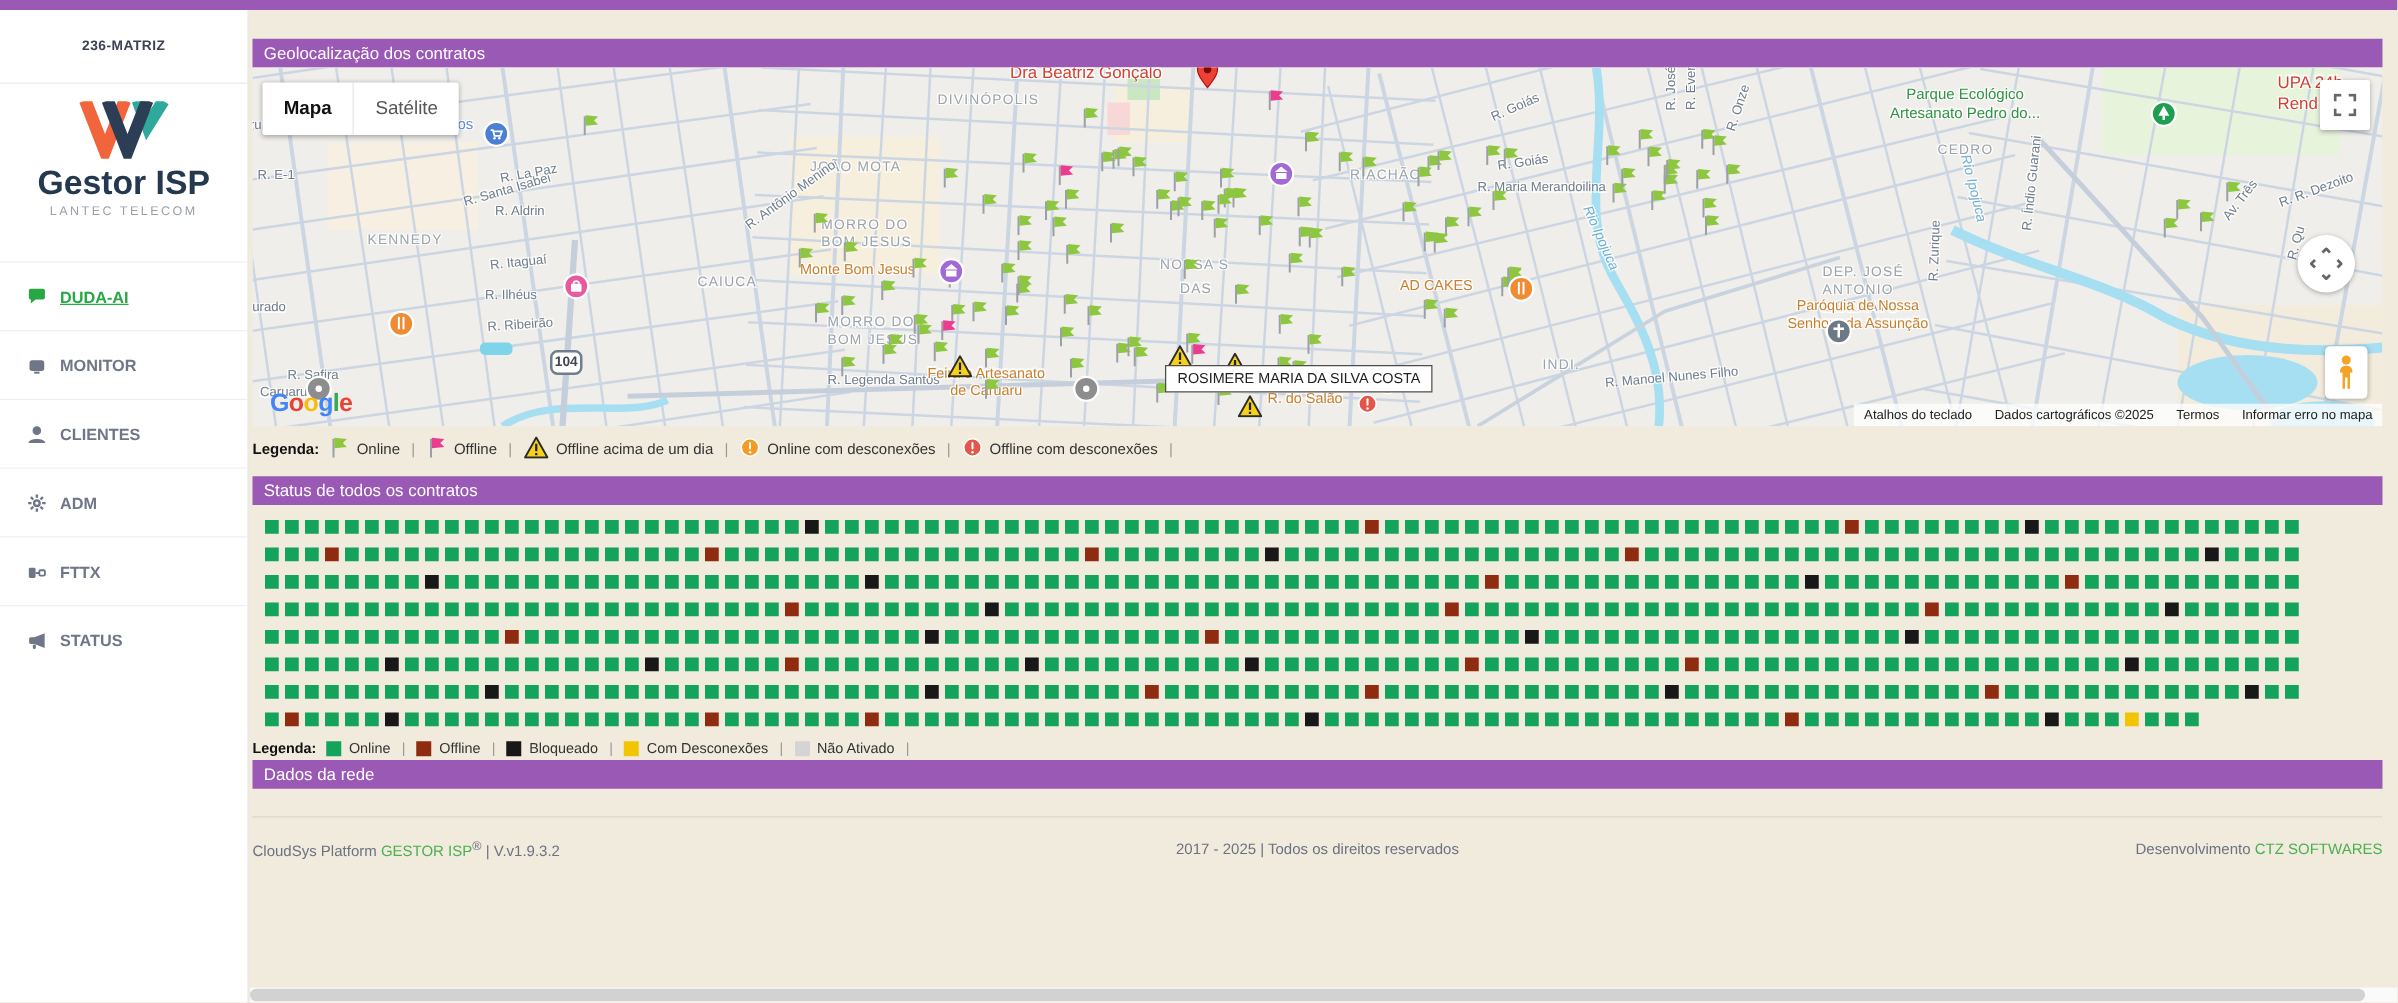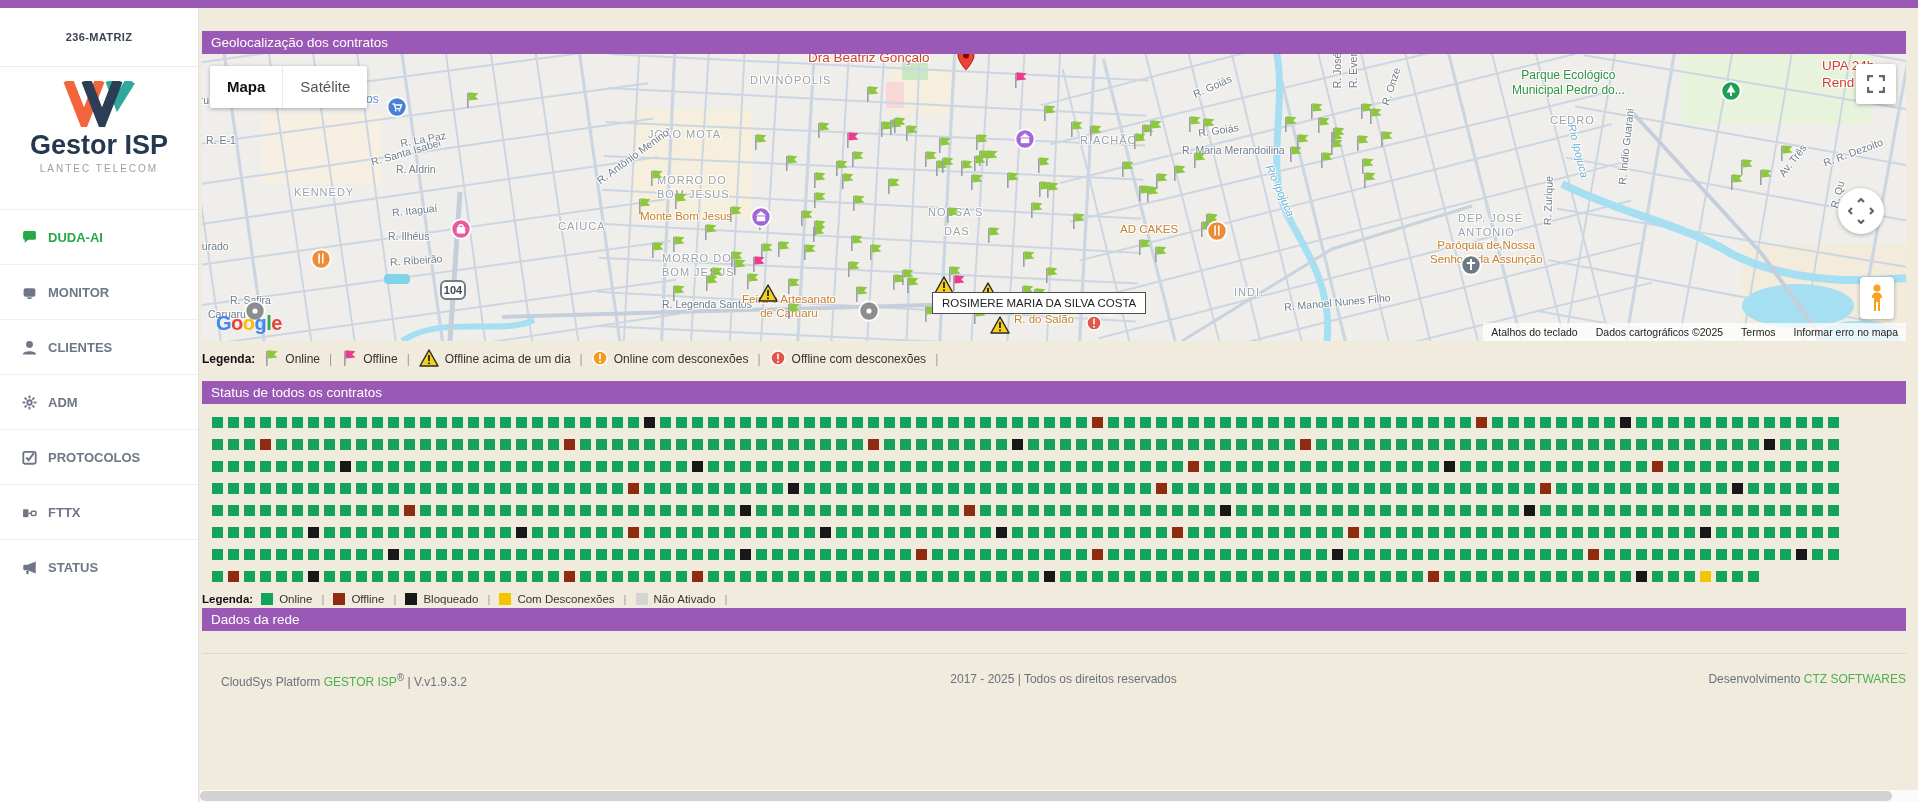--- a/index.html
+++ b/index.html
@@ -11,21 +11,21 @@
   
   .sidebar { position:absolute; left:0; top:8px; width:199px; height:794px; background:#fff; border-right:1px solid #e3e3e3; z-index:40; }
   .side-header { height:59px; display:flex; align-items:center; justify-content:center; border-bottom:1px solid #ececec; }
   .side-header span { font-size:11px; font-weight:bold; color:#3c4356; letter-spacing:.4px; }
   .logo-block { height:142px; text-align:center; padding-top:14px; }
   .logo-title { font-size:27px; font-weight:bold; color:#24394f; line-height:1.05; }
   .logo-sub { font-size:10px; color:#9aa0a6; letter-spacing:2px; margin-top:4px; }
   .nav { }
   .nav-item { height:55px; display:flex; align-items:center; gap:11px; padding-left:22px; border-top:1px solid #efefef; color:#6e7687; font-size:13px; font-weight:bold; cursor:pointer; }
   .nav-item svg { width:15px; height:15px; fill:#6e7687; flex:0 0 auto; }
-  .nav-item.active { color:#28a745; }
+  .nav-item.active { color:#28a745;text-decoration:underline; }
   .nav-item.active svg { fill:#28a745; }
 
   
   .main { position:absolute; left:200px; top:8px; width:1718px; height:794px; }
   .topbar { height:59px; background:#fff; display:flex; align-items:stretch; border-bottom:1px solid #e6e2d6; box-shadow:0 1px 2px rgba(0,0,0,.04); }
   .hamburger { width:69px; display:flex; align-items:center; justify-content:center; border-right:1px solid #f0f0f0; cursor:pointer; }
   .searchbox { flex:1; display:flex; align-items:center; }
   .searchbox input { border:none; outline:none; background:transparent; font-size:15px; padding-left:18px; width:420px; color:#333; font-family:"Liberation Sans",sans-serif; }
   .searchbox input::placeholder { color:#9aa0a6; }
 
@@ -70,21 +70,21 @@
 
   
   .status-grid { padding:10px 0 0 10px; }
   .grid-row { height:11px; margin-bottom:11px; white-space:nowrap; }
   .sq { width:11px; height:11px; display:inline-block; margin-right:5px; }
 
   
   .badges { margin-top:9px; display:flex; gap:7px; }
   .badge { color:#fff; font-size:12.5px; padding:4px 9px; border-radius:4px; cursor:pointer; white-space:nowrap; }
   .footer { margin-top:22px; border-top:1px solid #ddd8ca; padding-top:18px; display:flex; font-size:12px; color:#6b7280; }
-  .footer .fleft { width:33%;margin-left:19px; }
+  .footer .fleft { width:33%; }
   .footer .fcenter { width:34%; text-align:center; }
   .footer .fright { width:33%; text-align:right; }
   .green-brand { color:#4caf50; }
   .bottom-strip { position:absolute; left:0; right:0; bottom:0; height:12px; background:#fafafa; }
   .bottom-thumb { position:absolute; left:0; bottom:1px; height:10px; width:1692px; background:#d2d2d2; border-radius:6px; }
 </style>
 </head>
 <body>
 
 <div class="topstrip"></div>
@@ -139,29 +139,20 @@
               <line x1="0.5" y1="7" x2="3" y2="7"></line>
               <line x1="11" y1="7" x2="13.5" y2="7"></line>
               <line x1="2.5" y1="2.5" x2="4.3" y2="4.3"></line>
               <line x1="9.7" y1="9.7" x2="11.5" y2="11.5"></line>
               <line x1="2.5" y1="11.5" x2="4.3" y2="9.7"></line>
               <line x1="9.7" y1="4.3" x2="11.5" y2="2.5"></line>
             </g>
           </svg>
         </span>
         <span>ADM</span>
-      </div>
-      <div class="nav-item">
-        <span>
-          <svg width="15" height="15" viewBox="0 0 14 14" fill="currentColor" style="display:block">
-            <rect x="1.2" y="1.8" width="11.6" height="11" rx="1.5" fill="none" stroke="currentColor" stroke-width="1.7"></rect>
-            <path d="M4,7 l2.2,2.4 L11,3" fill="none" stroke="currentColor" stroke-width="1.9"></path>
-          </svg>
-        </span>
-        <span>PROTOCOLOS</span>
       </div>
       <div class="nav-item">
         <span>
           <svg width="15" height="15" viewBox="0 0 14 14" fill="currentColor" style="display:block">
             <rect x="1" y="4" width="5" height="7.5" rx="1"></rect>
             <rect x="8.8" y="5.8" width="4.2" height="4" rx="1" fill="none" stroke="currentColor" stroke-width="1.4"></rect>
             <line x1="6" y1="7.8" x2="8.8" y2="7.8" stroke="currentColor" stroke-width="1.4"></line>
           </svg>
         </span>
         <span>FTTX</span>
@@ -335,21 +326,21 @@
           <div class="map-label water" style="left: 1050px; top: 130px; transform: rotate(66deg);">Rio Ipojuca</div>
           <div class="map-label water" style="left: 1348px; top: 90px; transform: rotate(76deg);">Rio Ipojuca</div>
           <div class="map-label poi" style="left: 438px; top: 155px;">Monte Bom Jesus</div>
           <div class="map-label poi" style="left: 918px; top: 168px;">AD CAKES</div>
           <div class="map-label poi" style="left: 540px; top: 238px;">Feira e Artesanato
 de Caruaru</div>
           <div class="map-label poi" style="left: 1228px; top: 184px;">Paróquia de Nossa
 Senhora da Assunção</div>
           <div class="map-label poi" style="left: 812px; top: 258px;">R. do Salão</div>
           <div class="map-label park" style="left: 1310px; top: 14px;">Parque Ecológico
-Municipal Pedro do...</div>
+Artesanato Pedro do...</div>
           <div class="map-label red" style="left: 1620px; top: 4px;">UPA 24h - Rend</div>
           <div class="map-label red" style="left: 606px; top: -4px;">Dra Beatriz Gonçalo</div>
           <div class="map-label blue" style="left: 124px; top: 38px;">Mercados</div>
         </div>
       <div id="map-markers">
           <div class="marker" style="left: 842.32px; top: 125.648px;"><svg width="16" height="19" viewBox="0 0 16 19">
               <rect x="3" y="3" width="1.6" height="15" fill="#9aa0a6"></rect>
               <path d="M4.5,2.2 L14.5,3.2 L11.2,6.4 L14.5,9.6 L4.5,10.6 Z" fill="#8dc63f"></path>
             </svg></div>
           <div class="marker" style="left: 730.889px; top: 103.816px;"><svg width="16" height="19" viewBox="0 0 16 19">

